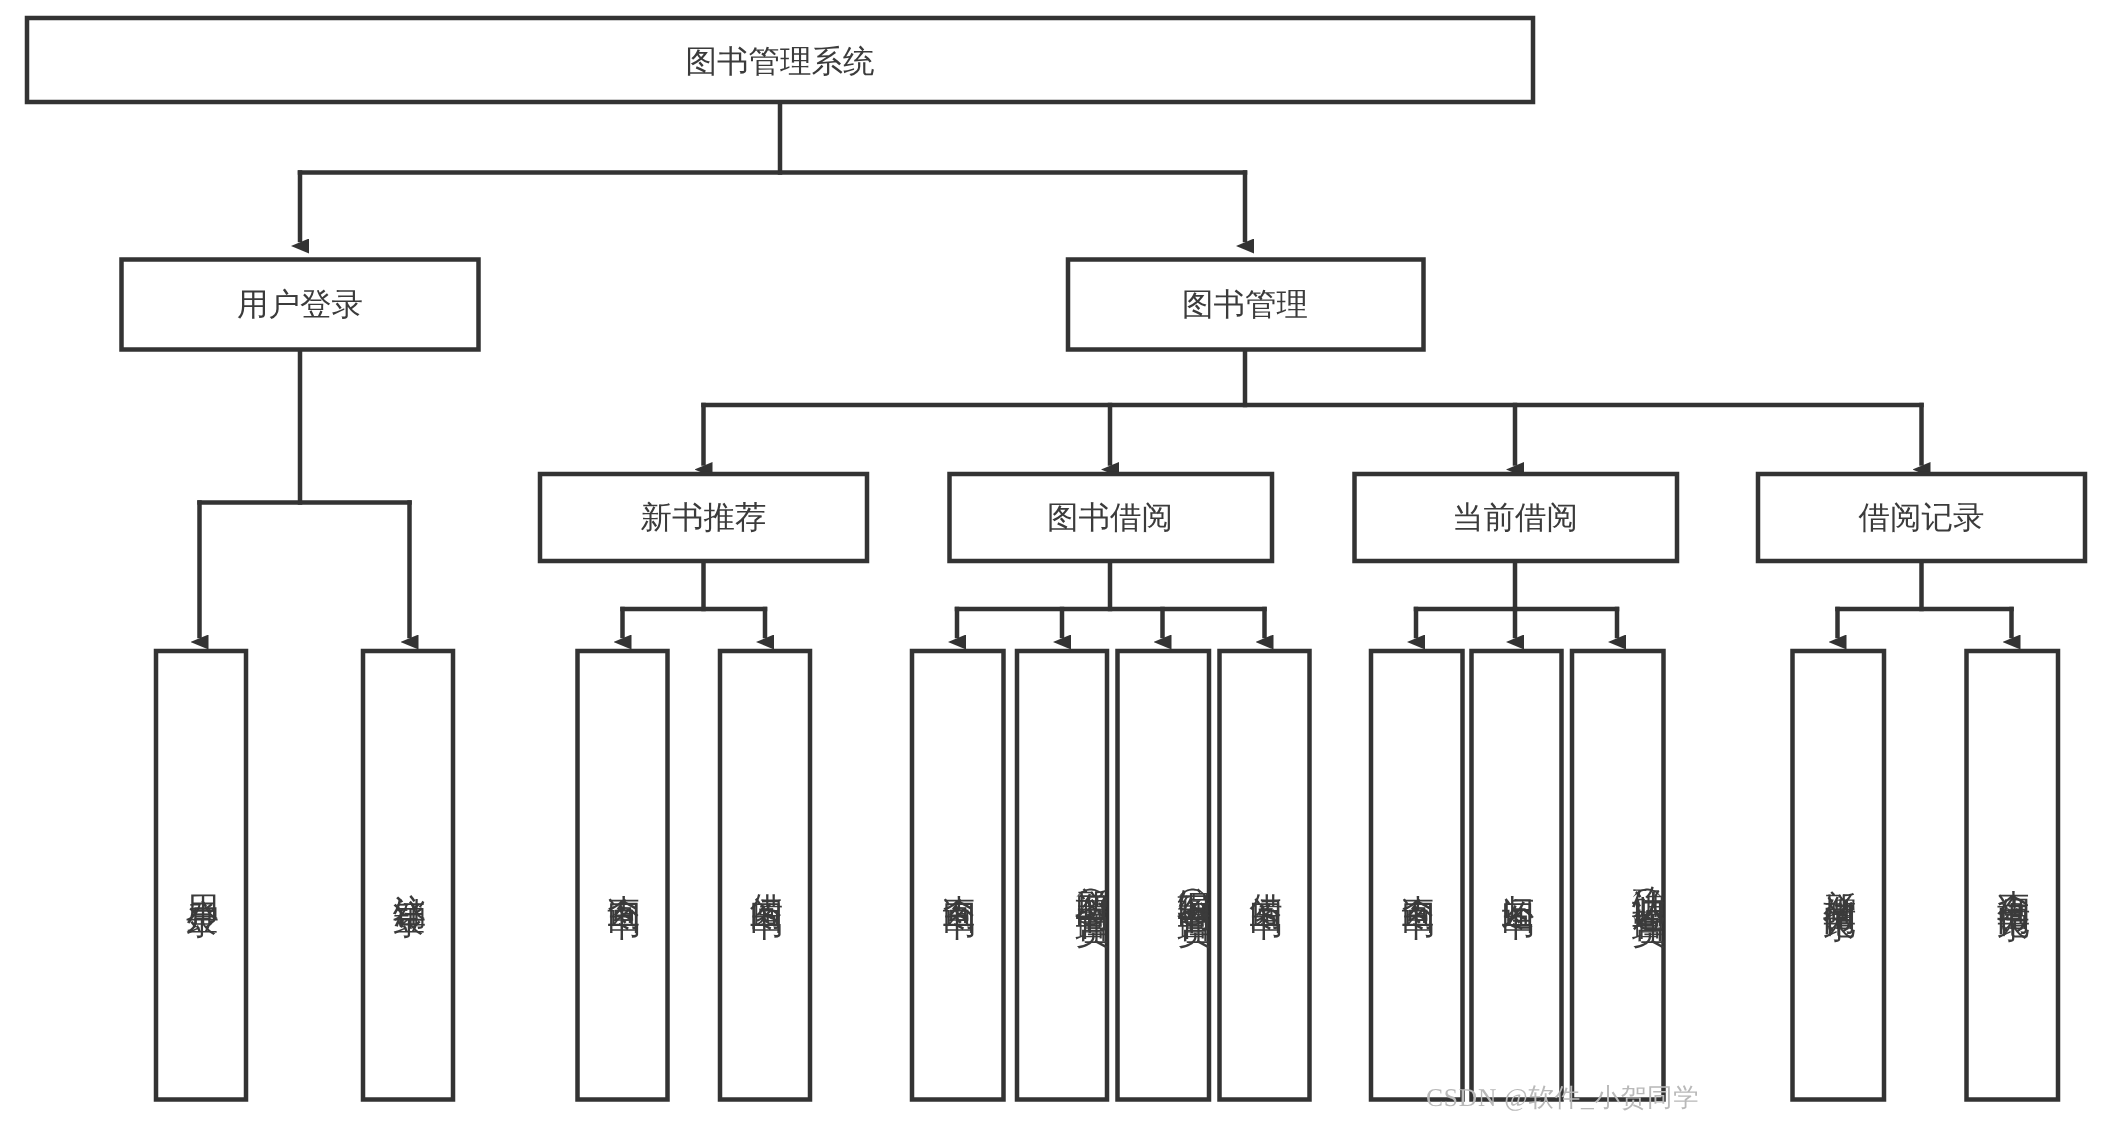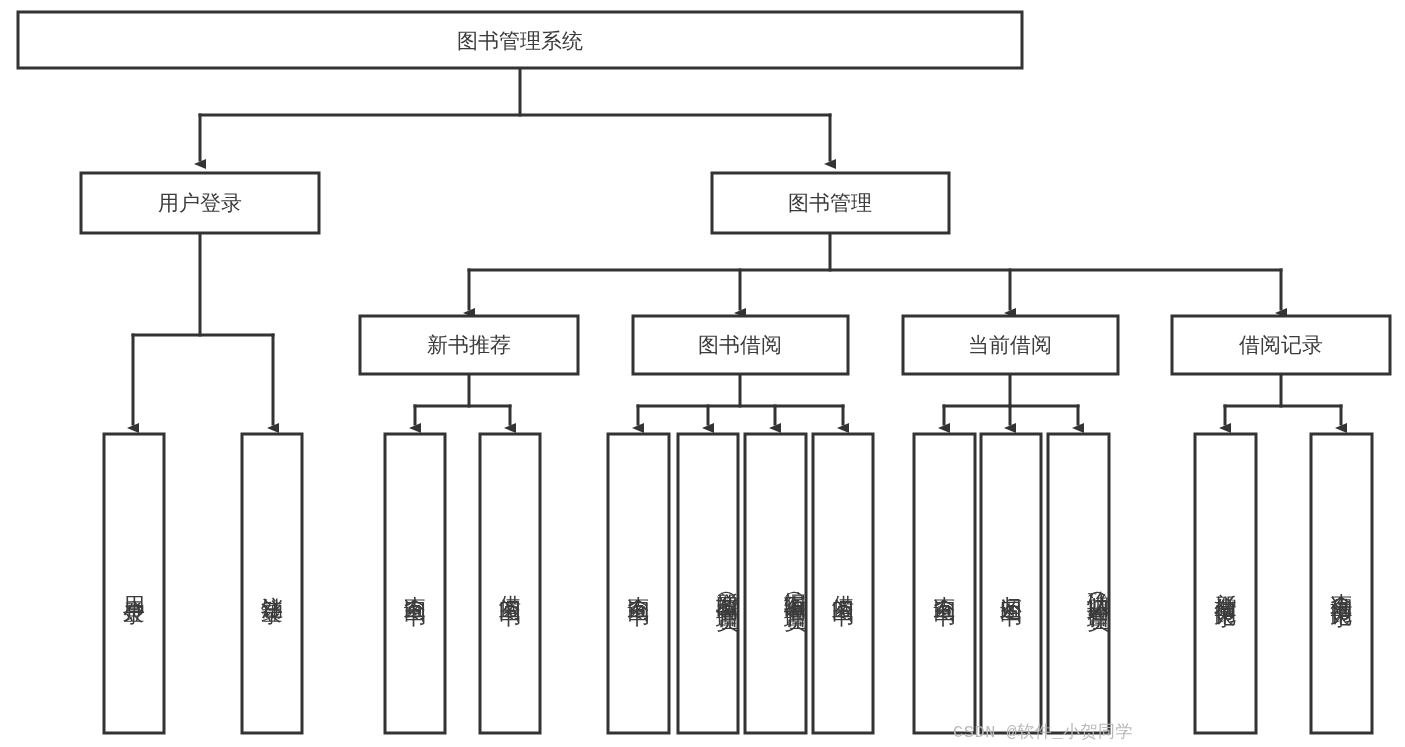--- a/index.html
+++ b/index.html
@@ -30,21 +30,21 @@
     font-size:22px;
     line-height:1;
     letter-spacing:3px;
     color:#3b3b3b;
     white-space:nowrap;
     pointer-events:none;
   }
   .watermark{
     position:absolute;
     right:8px;bottom:4px;
-    font-family:Liberation Mono, monospace;
+    font-family:Liberation Serif, serif;
     font-size:17px;
     color:#b9b9b9;
     letter-spacing:0.5px;
     user-select:none;
   }
 </style>
 </head>
 <body>
 
 <div id="diagram-root">

